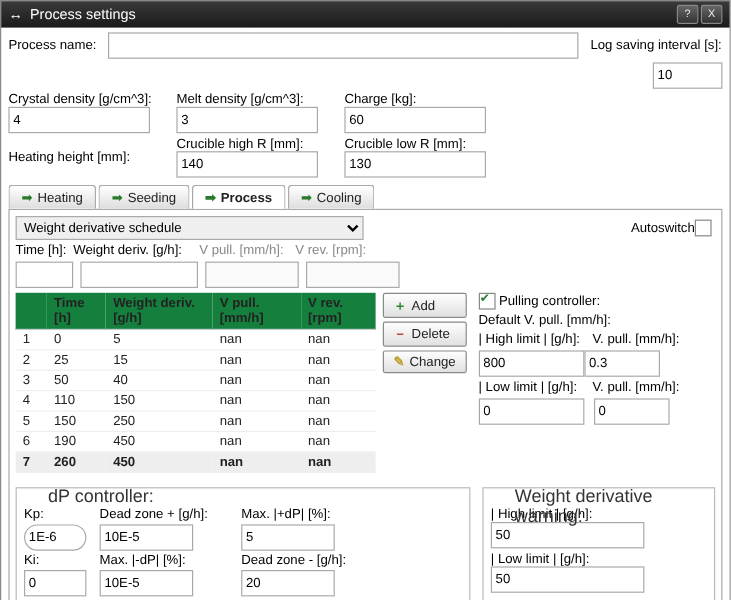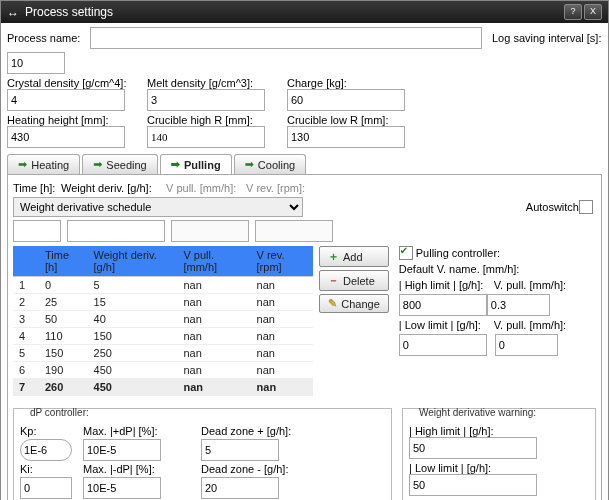--- a/index.html
+++ b/index.html
@@ -75,22 +75,22 @@
   }
   table.datatable {
     border-collapse: collapse;
     width: 300px;
     font-size: 11px;
   }
   table.datatable th {
     text-align: left;
     padding: 3px 6px;
     border-bottom: 1px solid #ccc;
-    font-weight: normal;
-    background: #3b82f6;
+    font-weight: bold;
+    background: #15803d;
   }
   table.datatable td {
     padding: 2px 6px;
     border-bottom: 1px solid #eee;
   }
   table.datatable tr.sel td { background: #eee; font-weight: bold; }
   .sidebtns { display: flex; flex-direction: column; gap: 3px; margin-left: 6px; }
   .btn {
     display: inline-flex;
     align-items: center;
@@ -106,23 +106,23 @@
   .ic-del { color: #c03030; }
   .ic-chg { color: #c0a030; }
   .fieldset {
     border: 1px solid #bbb;
     position: relative;
     padding: 16px 6px 6px;
     margin-top: 4px;
   }
   .fieldset .legend {
     position: absolute;
-    top: -2px; left: 14px;
+    top: -2px; left: 24px;
     padding: 0 2px;
-    font-size: 10px;
+    font-size: 15px;
     color: #333;
   }
   .grid { display: grid; }
   .checkbox {
     width: 12px; height: 12px;
     border: 1px solid #888;
     display: inline-block;
     background: #fff;
     margin-right: 3px;
     vertical-align: middle;
@@ -148,87 +148,86 @@
     <span class="tbtn">?</span>
     <span class="tbtn">X</span>
   </div>
 
   <div class="body">
     <div class="row">
       <span class="lbl">Process name:</span>
       <input class="txt" style="flex: 1 1 0%; margin: 0px 10px;" value="">
       <span class="lbl" style="width:110px;">Log saving interval [s]:</span>
     </div>
-    <div class="row" style="">
+    <div class="row" style="justify-content:flex-end;">
       <input class="txt" style="width: 50px;" value="10">
     </div>
 
     <div class="row">
       <div style="width:140px;">
-        <div class="lbl">Crystal density [g/cm^4]:</div>
+        <div class="lbl">Crystal density [g/cm^3]:</div>
         <input class="txt" style="width: 110px;" value="4">
       </div>
       <div style="width:140px;">
         <div class="lbl">Melt density [g/cm^3]:</div>
         <input class="txt" style="width: 110px;" value="3">
       </div>
       <div style="width:140px;">
         <div class="lbl">Charge [kg]:</div>
         <input class="txt" style="width: 110px;" value="60">
       </div>
     </div>
 
     <div class="row">
       <div style="width:140px;">
         <div class="lbl">Heating height [mm]:</div>
-        <input class="txt" style="width: 110px;" value="430">
       </div>
       <div style="width:140px;">
         <div class="lbl">Crucible high R [mm]:</div>
-        <input class="txt" style="width: 110px; font-family: Liberation Serif, serif;" value="140">
+        <input class="txt" style="width: 110px;" value="140">
       </div>
       <div style="width:140px;">
         <div class="lbl">Crucible low R [mm]:</div>
         <input class="txt" style="width: 110px;" value="130">
       </div>
     </div>
 
     <div class="tabs">
       <div class="tab">
           <span class="arrow">➡</span>
           <span>Heating</span>
         </div>
       <div class="tab">
           <span class="arrow">➡</span>
           <span>Seeding</span>
         </div>
       <div class="tab active">
           <span class="arrow">➡</span>
-          <span>Pulling</span>
+          <span>Process</span>
         </div>
       <div class="tab">
           <span class="arrow">➡</span>
           <span>Cooling</span>
         </div>
     </div>
     <div class="tabbody">
-      <div class="row" style="margin-top:2px;">
-        <span class="lbl" style="width:48px;">Time [h]:</span>
-        <span class="lbl" style="width:105px;">Weight deriv. [g/h]:</span>
-        <span class="lbl greyed" style="width:80px;">V pull. [mm/h]:</span>
-        <span class="lbl greyed">V rev. [rpm]:</span>
-      </div>
-
       <div class="row">
         <select class="combo">
           <option>Weight derivative schedule</option>
         </select>
         <span style="flex:1;"></span>
         <span class="lbl">Autoswitch</span>
         <span class="checkbox"></span>
+      </div>
+
+      <div class="row" style="margin-top:2px;">
+        <span class="lbl" style="width:48px;">Time [h]:</span>
+        <span class="lbl" style="width:105px;">Weight deriv. [g/h]:</span>
+        <span class="lbl greyed" style="width:80px;">V pull. [mm/h]:</span>
+        <span class="lbl greyed">V rev. [rpm]:</span>
       </div>
       <div class="row">
         <input class="txt" style="width: 40px; margin-right: 6px;">
         <input class="txt" style="width: 90px; margin-right: 6px;">
         <input class="txt greyed" style="width: 70px; margin-right: 6px;" disabled="">
         <input class="txt greyed" style="width: 70px;" disabled="">
       </div>
 
       <div style="display:flex; align-items:flex-start; margin-top:4px;">
         <table class="datatable">
@@ -307,21 +306,21 @@
               <span class="ic ic-chg">✎</span>
               <span>Change</span>
             </div>
         </div>
 
         <div style="flex:1; margin-left:10px;">
           <div class="row">
               <span class="checkbox checked"></span>
               <span class="lbl">Pulling controller:</span>
             </div>
-          <div class="lbl">Default V. name. [mm/h]:</div>
+          <div class="lbl">Default V. pull. [mm/h]:</div>
           <div class="row" style="margin-top:4px;">
             <div style="width:95px;">
               <span class="lbl">| High limit |</span> <span class="lbl">[g/h]:</span>
             </div>
             <div>
               <span class="lbl">V. pull.</span> <span class="lbl">[mm/h]:</span>
             </div>
           </div>
           <div class="row">
             <input class="txt" style="width: 80px; margin-right: 0;" value="800">
@@ -341,22 +340,22 @@
           </div>
         </div>
       </div>
 
       <div style="display:flex; gap:10px; margin-top:8px;">
 
         <div class="fieldset" style="flex:1;">
           <span class="legend">dP controller:</span>
           <div class="grid" style="grid-template-columns:55px 110px 120px; gap:2px 8px;">
             <div><span class="lbl">Kp:</span></div>
+            <div><span class="lbl">Dead zone +</span> <span class="lbl">[g/h]:</span></div>
             <div><span class="lbl">Max. |+dP|</span> <span class="lbl">[%]:</span></div>
-            <div><span class="lbl">Dead zone +</span> <span class="lbl">[g/h]:</span></div>
 
             <input class="txt" style="width: 44px; border-radius: 11px;" value="1E-6">
             <input class="txt" style="width: 70px;" value="10E-5">
             <input class="txt" style="width: 70px;" value="5">
 
             <div><span class="lbl">Ki:</span></div>
             <div><span class="lbl">Max. |-dP|</span> <span class="lbl">[%]:</span></div>
             <div><span class="lbl">Dead zone -</span> <span class="lbl">[g/h]:</span></div>
 
             <input class="txt" style="width: 44px;" value="0">

